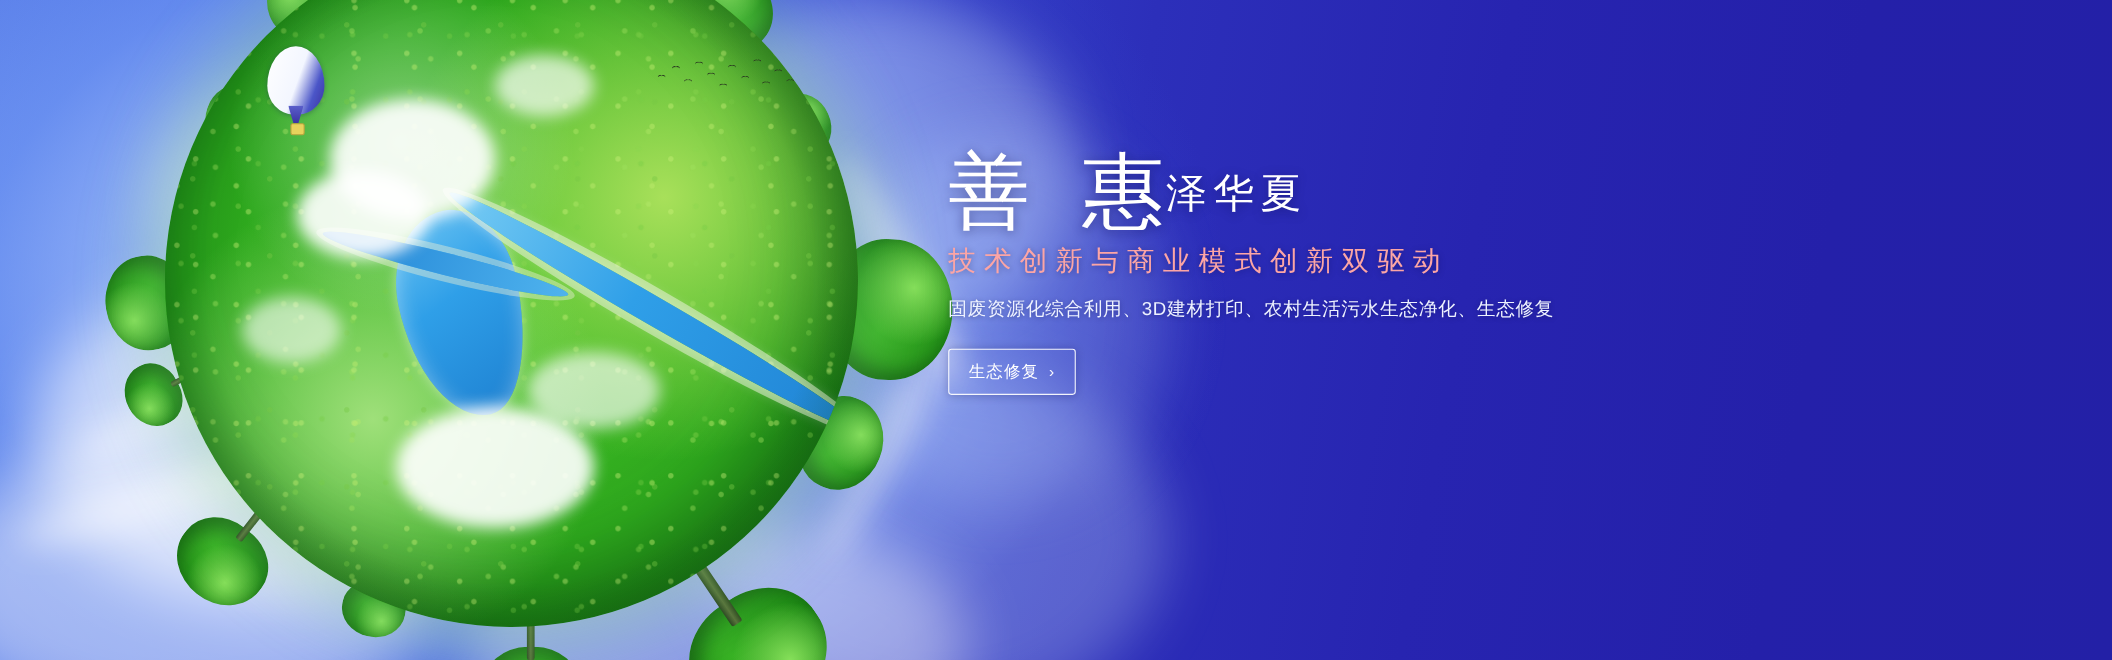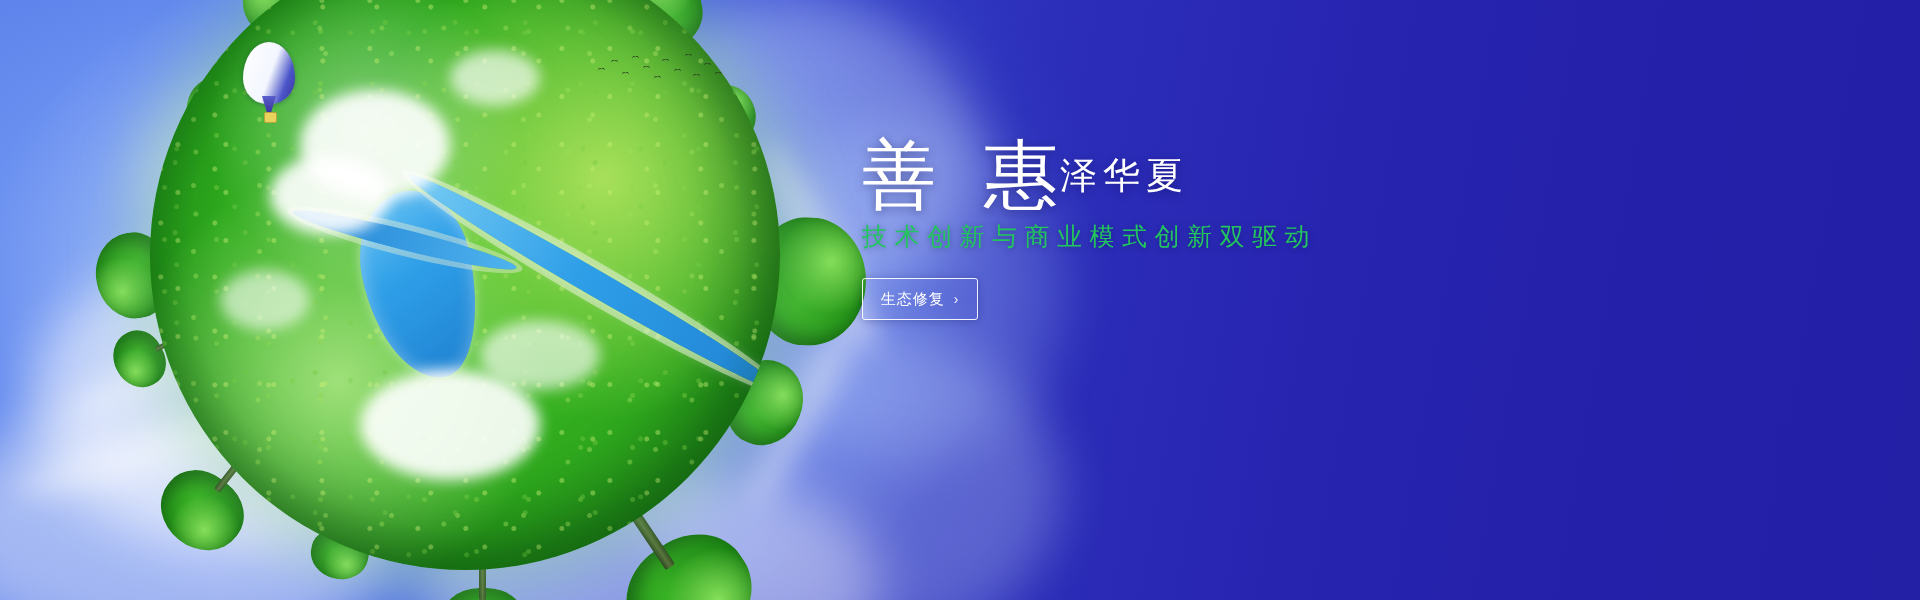--- a/index.html
+++ b/index.html
@@ -175,21 +175,21 @@
     letter-spacing:0;margin-right:2px;position:relative;top:4px;
   }
   .brush-sm{
     font-family:"DejaVu Serif","Liberation Serif",serif;
     font-size:37px;line-height:1;letter-spacing:6px;
     position:relative;top:-10px;
   }
   .gap{display:inline-block;width:46px;}
   .subtitle{
     margin-top:16px;font-size:25px;letter-spacing:7.5px;
-    font-weight:400;color:#22c55e;text-shadow:0 1px 6px rgba(10,12,70,.4);
+    font-weight:400;color:#fca5a5;text-shadow:0 1px 6px rgba(10,12,70,.4);
   }
   .desc{
     margin-top:16px;font-size:17px;letter-spacing:.6px;color:#eef2ff;
     text-shadow:0 1px 5px rgba(10,12,70,.4);
   }
   .cta{
     margin-top:25px;display:inline-flex;align-items:center;justify-content:center;
     width:114px;height:40px;border:1px solid rgba(255,255,255,.92);
     border-radius:3px;background:transparent;color:#ffffff;
     font-size:15px;letter-spacing:1px;cursor:pointer;
@@ -309,20 +309,21 @@
 
     <div class="headline">
       <span class="brush">善</span>
       <span class="gap"></span>
       <span class="brush">惠</span>
       <span class="brush-sm">泽华夏</span>
     </div>
 
     <div class="subtitle">技术创新与商业模式创新双驱动</div>
 
+    <div class="desc">固废资源化综合利用、3D建材打印、农村生活污水生态净化、生态修复</div>
 
     <div class="cta">
       <span>生态修复</span>
       <span class="chev">›</span>
     </div>
 
   </div>
 </div>
 
 </body></html>

